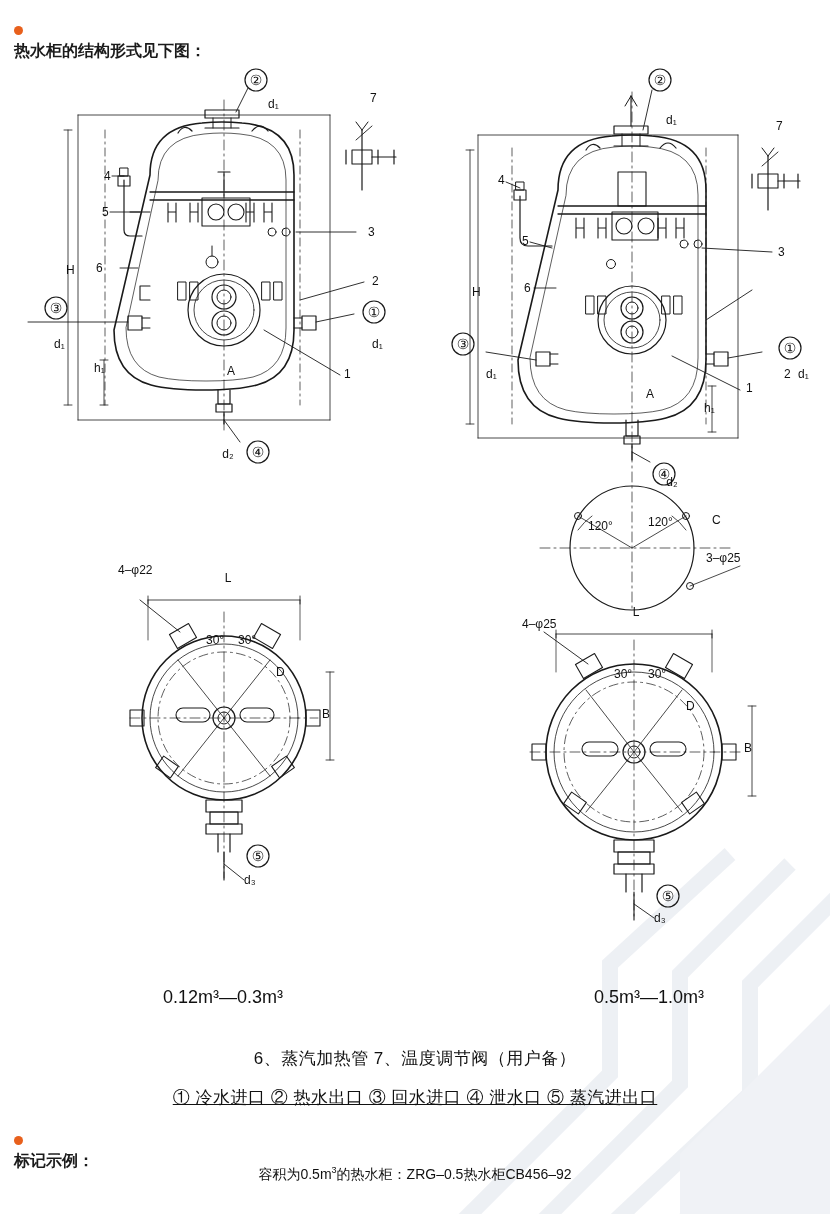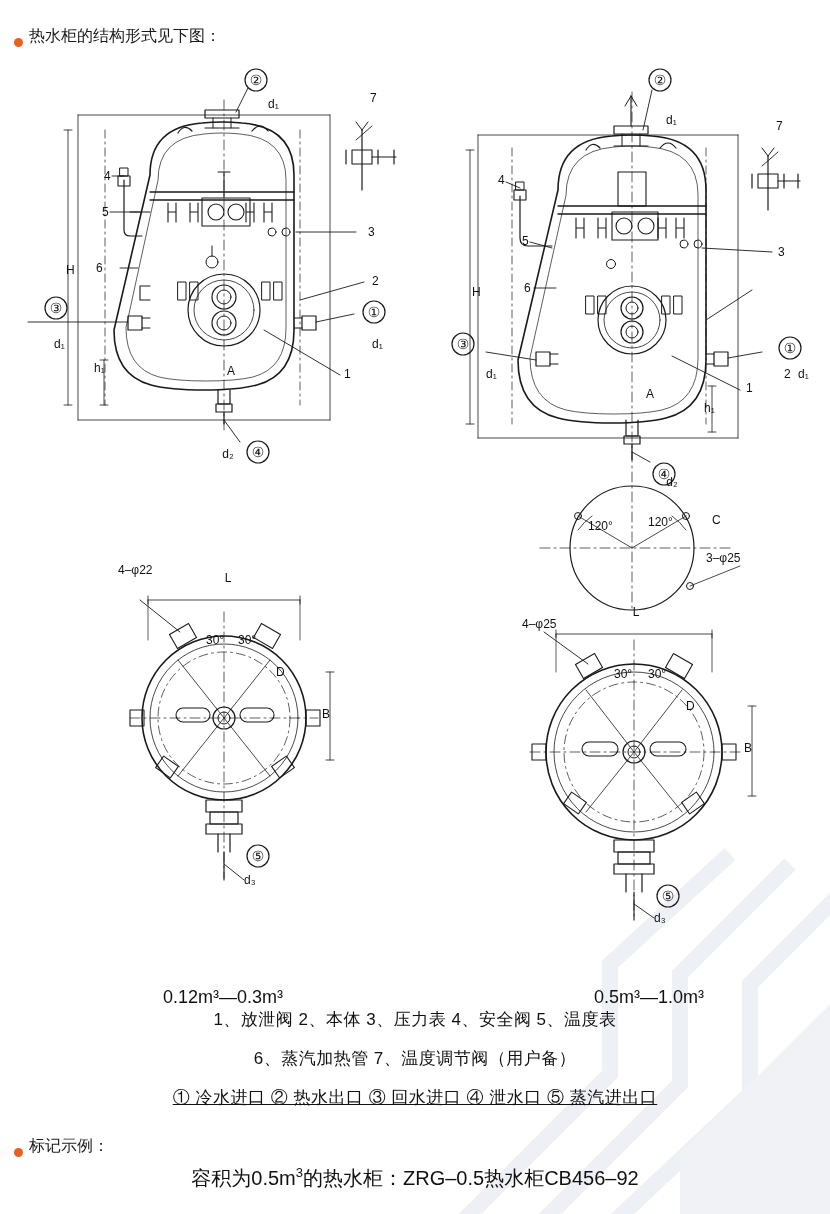--- a/index.html
+++ b/index.html
@@ -18,26 +18,27 @@
   .page {
     position: absolute;
     left: 0; top: 0;
     width: 830px; height: 1214px;
   }
 
   
   .bullet-heading {
     position: absolute;
     display: flex;
-    align-items: flex-end;
+    align-items: flex-start;
     gap: 6px;
     font-size: 16px;
-    font-weight: normal;
+    font-weight: bold;
     color: #1a1a1a;
     white-space: nowrap;
+    flex-direction: column;
   }
   .bullet-heading .dot {
     width: 9px; height: 9px;
     border-radius: 50%;
     background: #e8601c;
     display: inline-block;
     flex: none;
   }
   #heading-top { left: 14px; top: 26px; }
   #heading-mark { left: 14px; top: 1136px; }
@@ -55,21 +56,21 @@
     width: 830px;
     text-align: center;
     font-size: 17px;
     color: #111;
     letter-spacing: 0.5px;
   }
   .mark-example {
     position: absolute;
     left: 0; width: 830px;
     text-align: center;
-    font-size: 20px;
+    font-size: 14px;
     color: #111;
   }
   sup { font-size: 0.65em; vertical-align: super; }
 
   
   .watermark {
     position: absolute;
     right: -30px;
     bottom: -40px;
     width: 430px;
@@ -473,21 +474,20 @@
       <text x="686" y="710" font-size="12">D</text>
       <text x="744" y="752" font-size="12">B</text>
       <text x="668" y="901" font-size="14" text-anchor="middle">⑤</text>
       <text x="654" y="922" font-size="12">d₃</text>
     </g>
   </svg>
 
   <div class="caption" style="left:163px; top:958px;">0.12m³—0.3m³</div>
   <div class="caption" style="left:594px; top:958px;">0.5m³—1.0m³</div>
 
-  <div class="legend-line" style="top:1008px;">1、放泄阀  2、本体  3、压力表  4、安全阀  5、温度表</div>
   <div class="legend-line" style="top:1047px;">6、蒸汽加热管  7、温度调节阀（用户备）</div>
   <div class="legend-line" style="top:1086px;text-decoration:underline;">① 冷水进口  ② 热水出口  ③ 回水进口  ④ 泄水口  ⑤ 蒸汽进出口</div>
 
   <div class="bullet-heading" id="heading-mark">
     <span class="dot"></span>
     <span>标记示例：</span>
   </div>
 
   <div class="mark-example" style="top:1165px;">
     <span>容积为0.5m</span><sup>3</sup><span>的热水柜：ZRG–0.5热水柜CB456–92</span>

